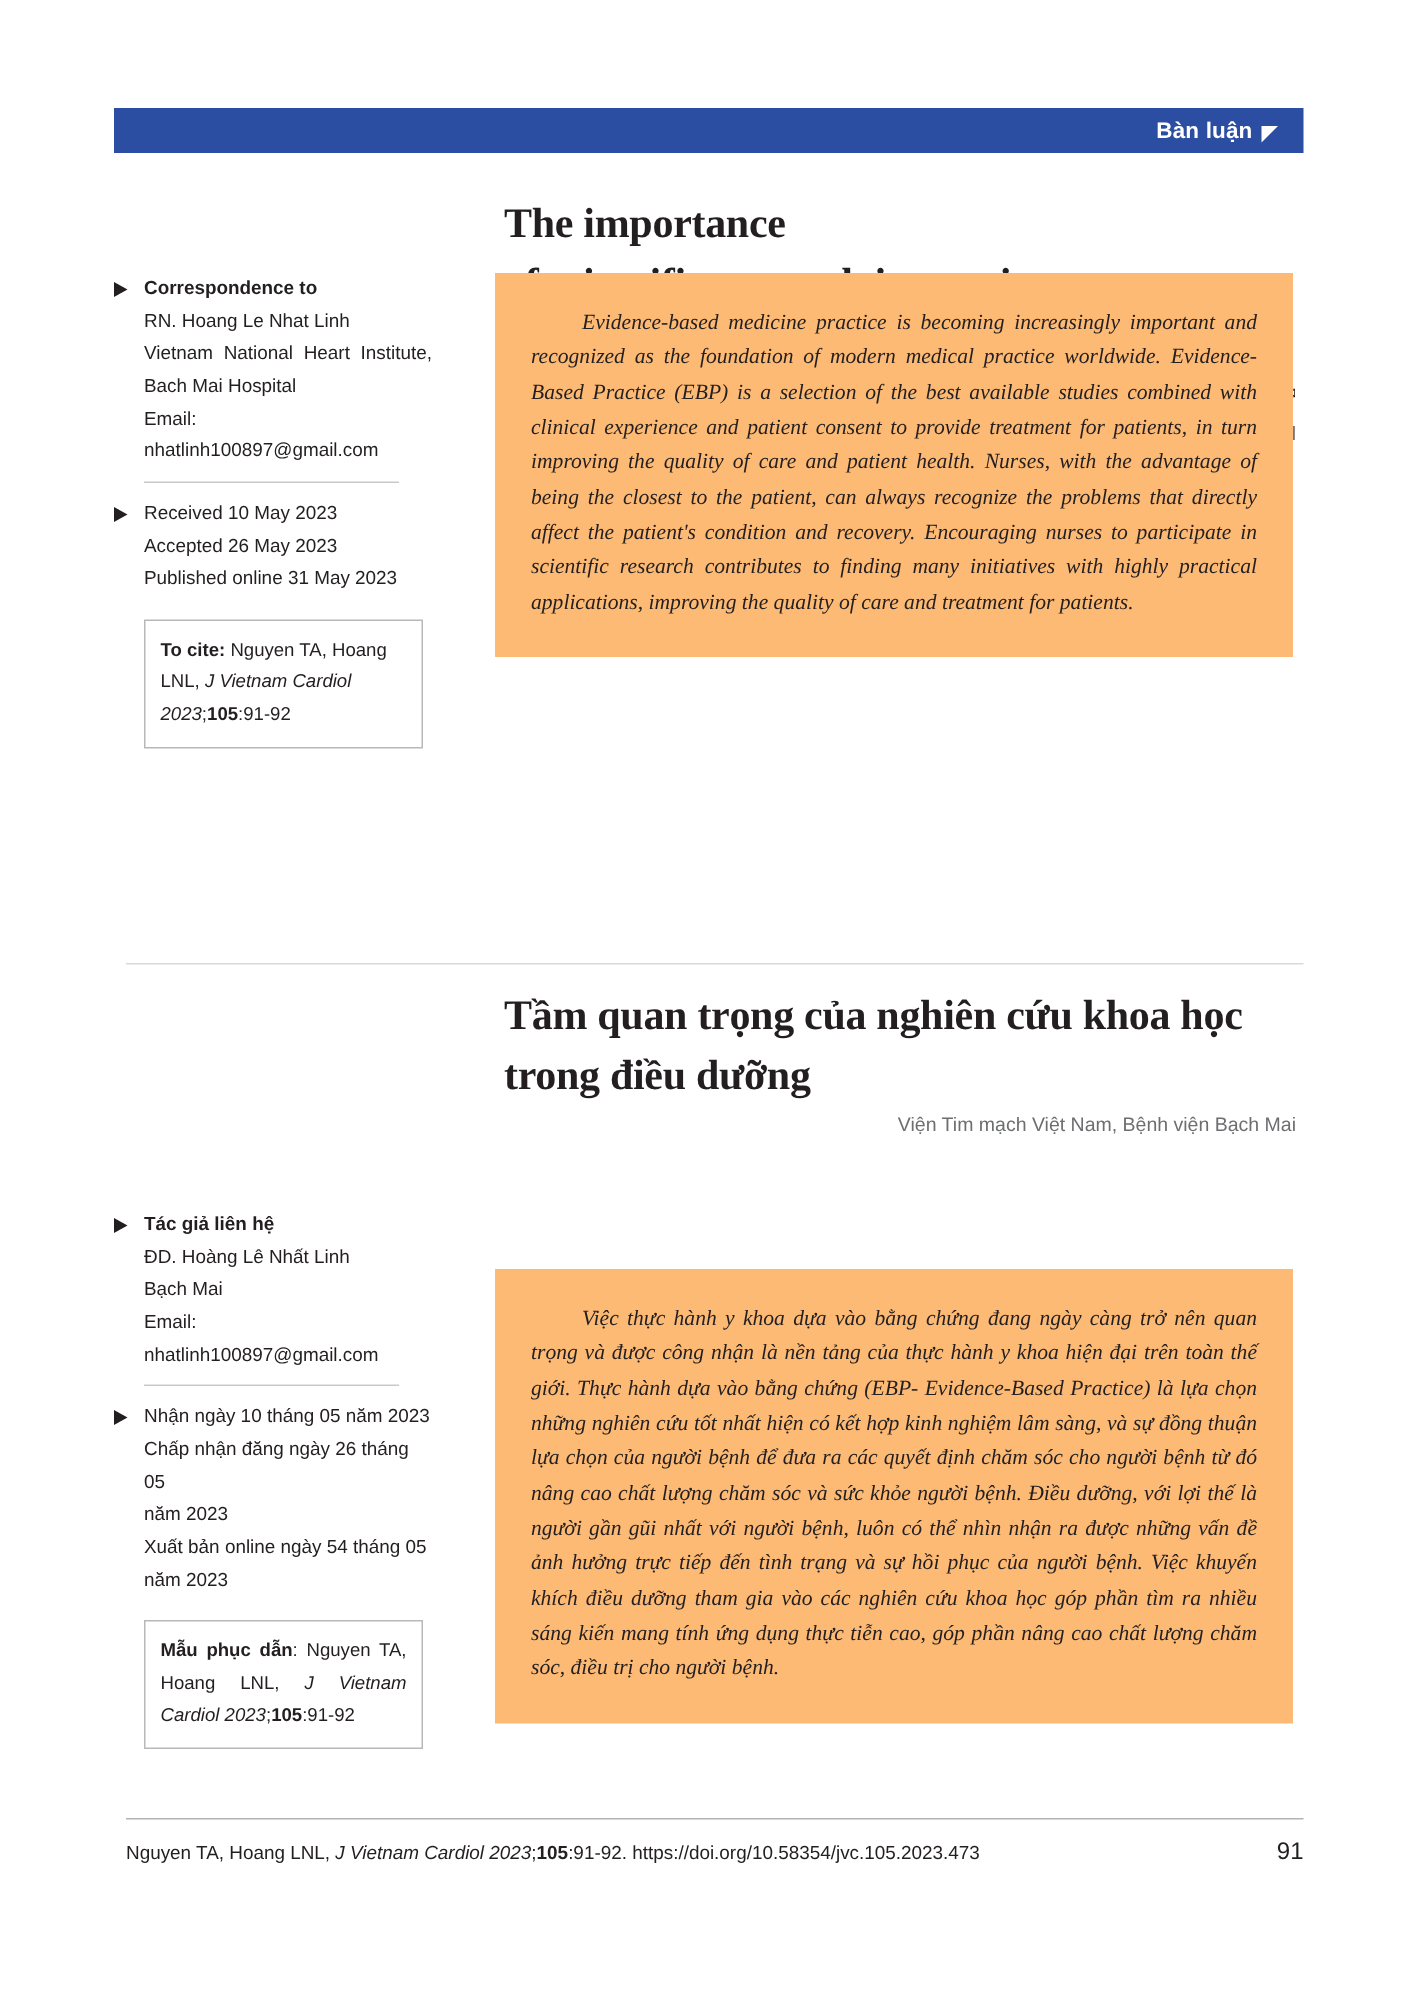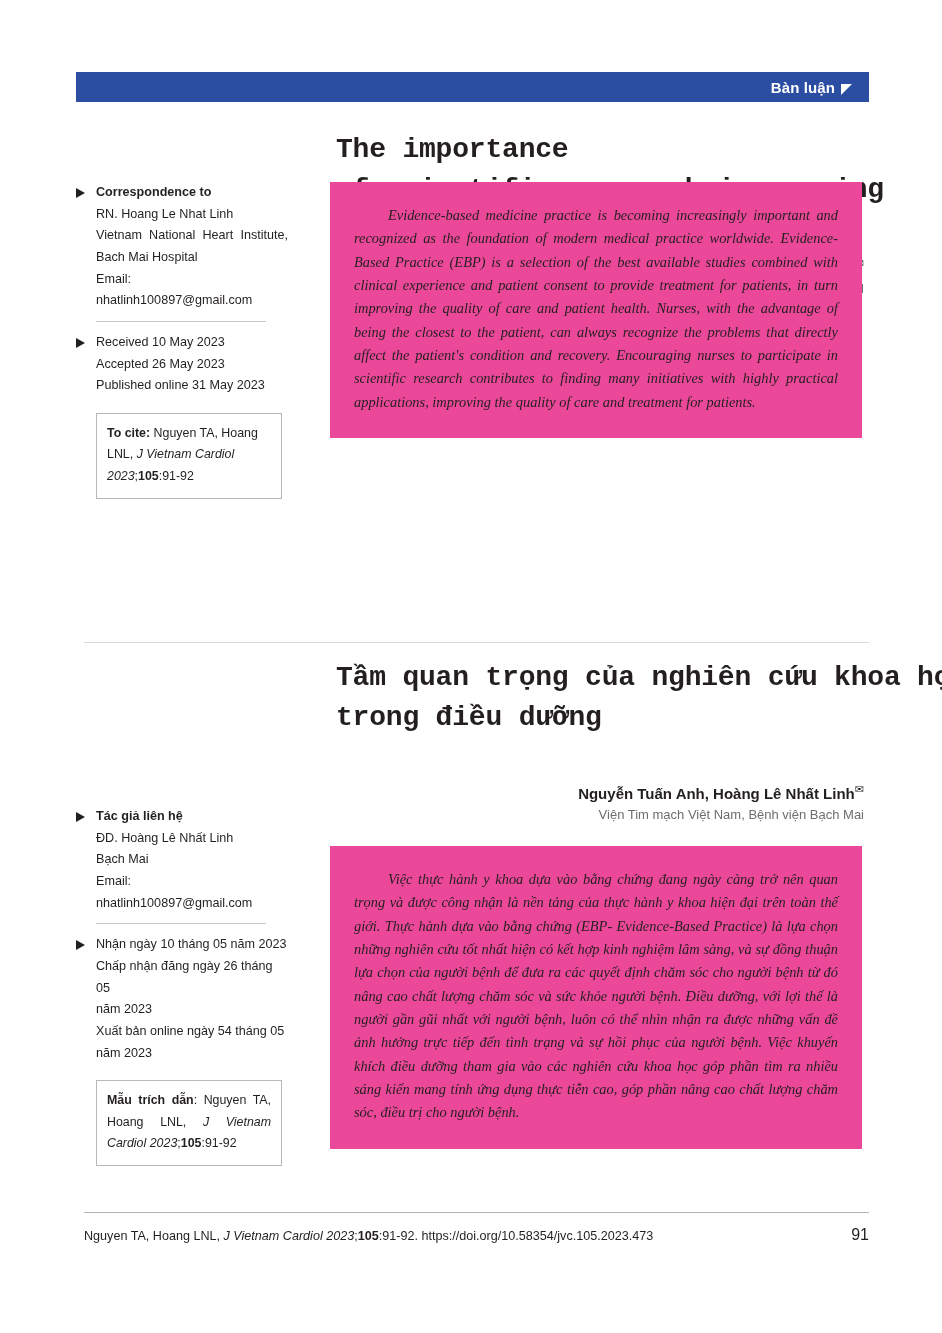--- a/index.html
+++ b/index.html
@@ -65,21 +65,21 @@
   .sec-vi { top: 658px; }
 
   .title {
     margin: 0;
     padding: 0 78px 0 336px;
     font-size: 28px;
     line-height: 1.42;
     font-weight: bold;
     color: #231f20;
     letter-spacing: -0.2px;
-    font-family: Liberation Mono, monospace;
+    font-family: Liberation Serif, serif;
   }
   .title .ln { display: block; white-space: nowrap; }
 
   .authors {
     margin: 0;
     padding: 0 78px 0 336px;
     text-align: right;
     font-size: 15px;
     font-weight: bold;
     color: #231f20;
@@ -99,21 +99,21 @@
     color: #6d6e70;
     line-height: 1.3;
   }
 
   
   .abstract {
     margin: 0;
     position: absolute;
     left: 330px;
     width: 532px;
-    background: #ec4899;
+    background: #fdba74;
     box-sizing: border-box;
     padding: 22px 24px 24px 24px;
     font-style: italic;
     font-size: 14.4px;
     line-height: 1.62;
     text-align: justify;
     color: #231f20;
     font-family: "Liberation Serif", serif;
   }
   .abstract p { margin: 0; text-indent: 34px; }
@@ -251,23 +251,20 @@
     </div>
   </div>
 
   <div class="mid-rule"></div>
 
   <div class="section sec-vi">
     <h1 class="title">
       <span class="ln">Tầm quan trọng của nghiên cứu khoa học</span>
       <span class="ln">trong điều dưỡng</span>
     </h1>
-    <p class="authors" style="margin-top:44px;">
-      <span>Nguyễn Tuấn Anh, Hoàng Lê Nhất Linh</span><span class="env">✉</span>
-    </p>
     <p class="affil">Viện Tim mạch Việt Nam, Bệnh viện Bạch Mai</p>
   </div>
 
   <div class="abstract abs-vi" style="top:846px;">
     <p>Việc thực hành y khoa dựa vào bằng chứng đang ngày càng trở nên quan trọng và được công nhận là nền tảng của thực hành y khoa hiện đại trên toàn thế giới. Thực hành dựa vào bằng chứng (EBP- Evidence-Based Practice) là lựa chọn những nghiên cứu tốt nhất hiện có kết hợp kinh nghiệm lâm sàng, và sự đồng thuận lựa chọn của người bệnh để đưa ra các quyết định chăm sóc cho người bệnh từ đó nâng cao chất lượng chăm sóc và sức khỏe người bệnh. Điều dưỡng, với lợi thế là người gần gũi nhất với người bệnh, luôn có thể nhìn nhận ra được những vấn đề ảnh hưởng trực tiếp đến tình trạng và sự hồi phục của người bệnh. Việc khuyến khích điều dưỡng tham gia vào các nghiên cứu khoa học góp phần tìm ra nhiều sáng kiến mang tính ứng dụng thực tiễn cao, góp phần nâng cao chất lượng chăm sóc, điều trị cho người bệnh.</p>
   </div>
 
   <div class="sidebar sb-vi" style="top:806px;">
     <div class="sb-group">
       <span class="tri-bullet"></span>
@@ -282,21 +279,21 @@
     <div class="sb-group">
       <span class="tri-bullet"></span>
       <div class="sb-line">Nhận ngày 10 tháng 05 năm 2023</div>
       <div class="sb-line">Chấp nhận đăng ngày 26 tháng 05</div>
       <div class="sb-line">năm 2023</div>
       <div class="sb-line">Xuất bản online ngày 54 tháng 05</div>
       <div class="sb-line">năm 2023</div>
     </div>
 
     <div class="cite-box cite-vi">
-      <span class="b">Mẫu trích dẫn</span><span>: Nguyen TA, Hoang LNL,</span>
+      <span class="b">Mẫu phục dẫn</span><span>: Nguyen TA, Hoang LNL,</span>
       <span class="it">J Vietnam Cardiol</span>
       <span class="it">2023</span><span>;</span><span class="b">105</span><span>:91-92</span>
     </div>
   </div>
 
   <div class="foot-rule"></div>
   <div class="footer">
     <div>
       <span>Nguyen TA, Hoang LNL,</span>
       <span class="it">J Vietnam Cardiol 2023</span><span>;</span><span class="b">105</span><span>:91-92.</span>

